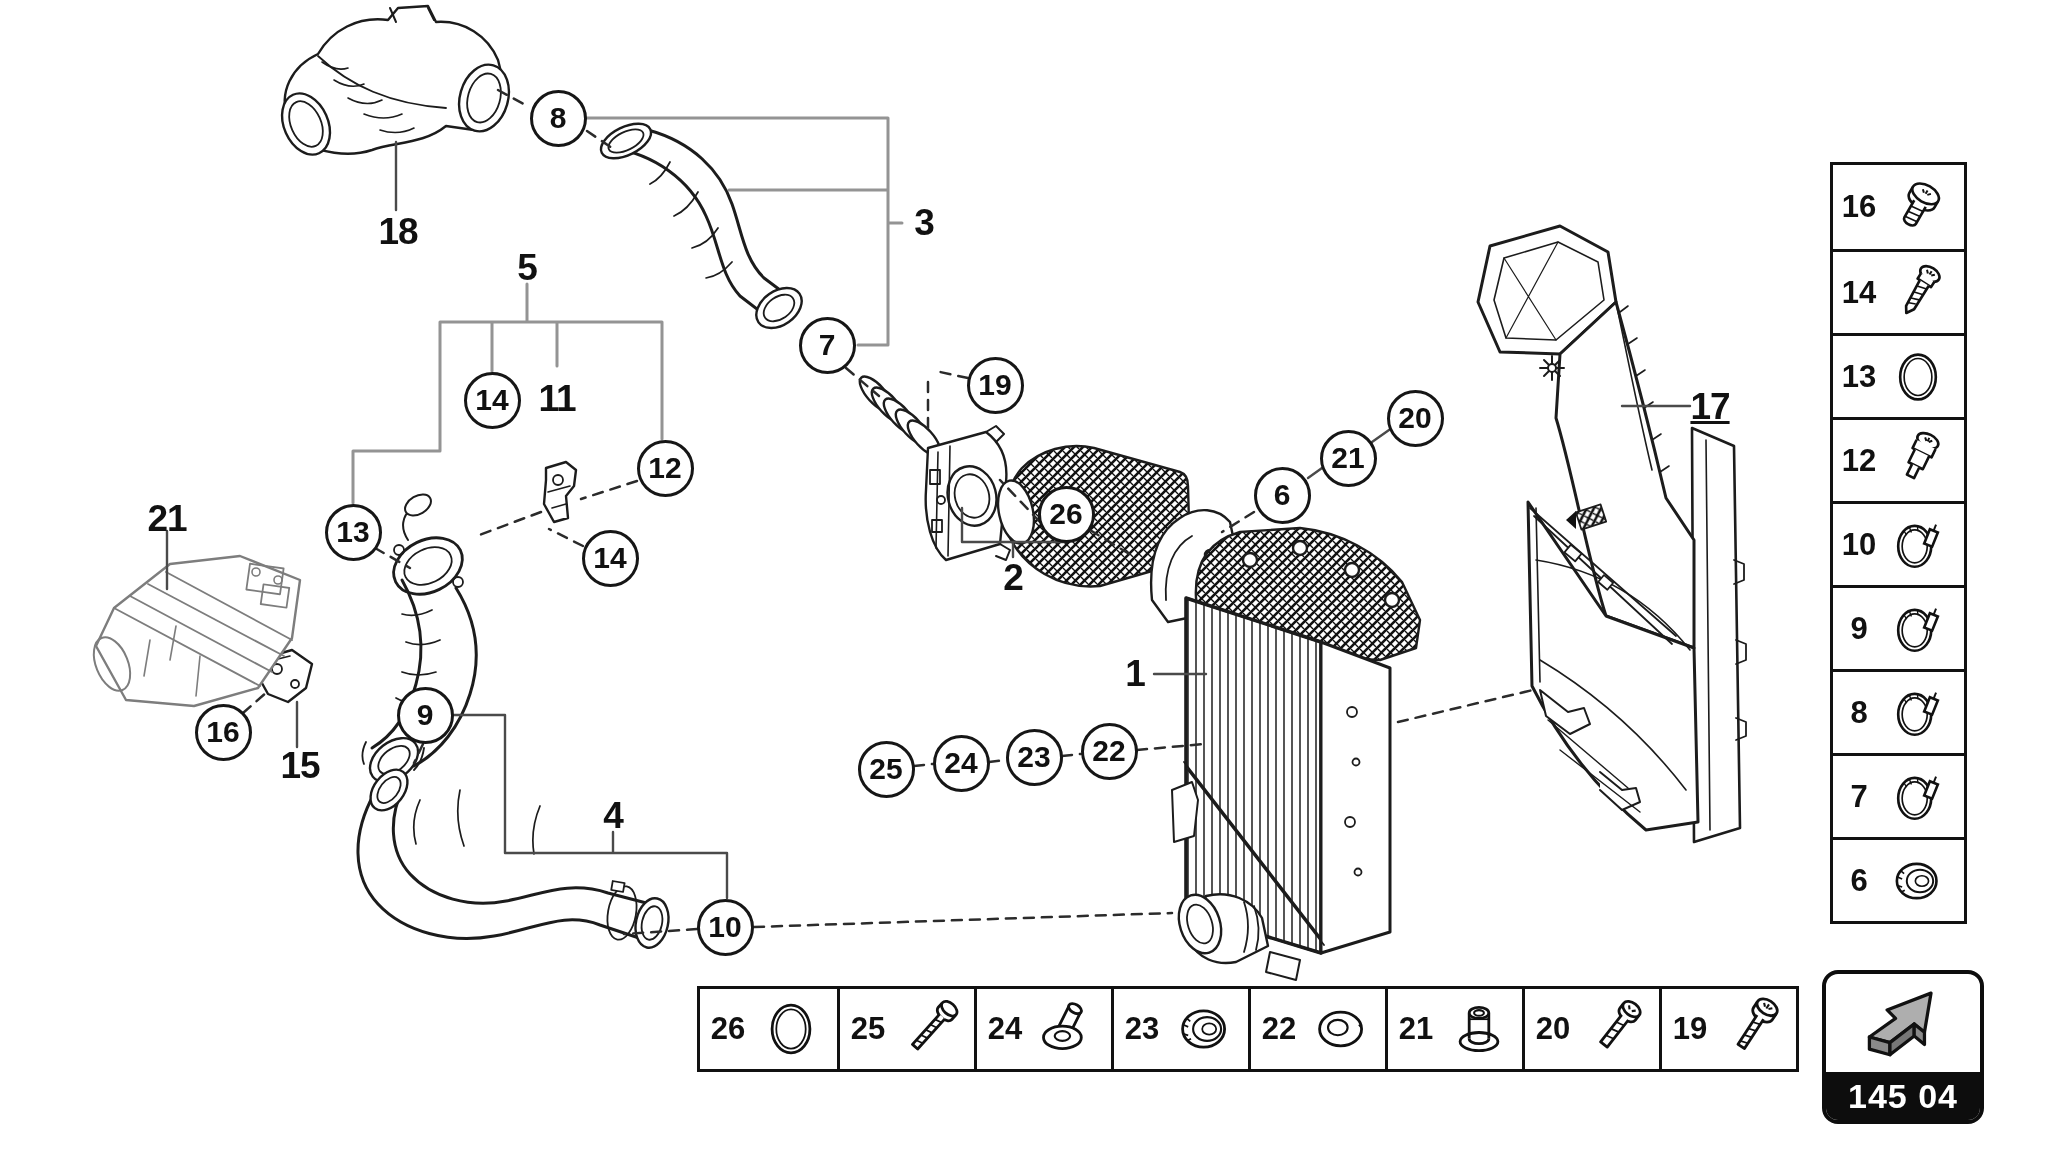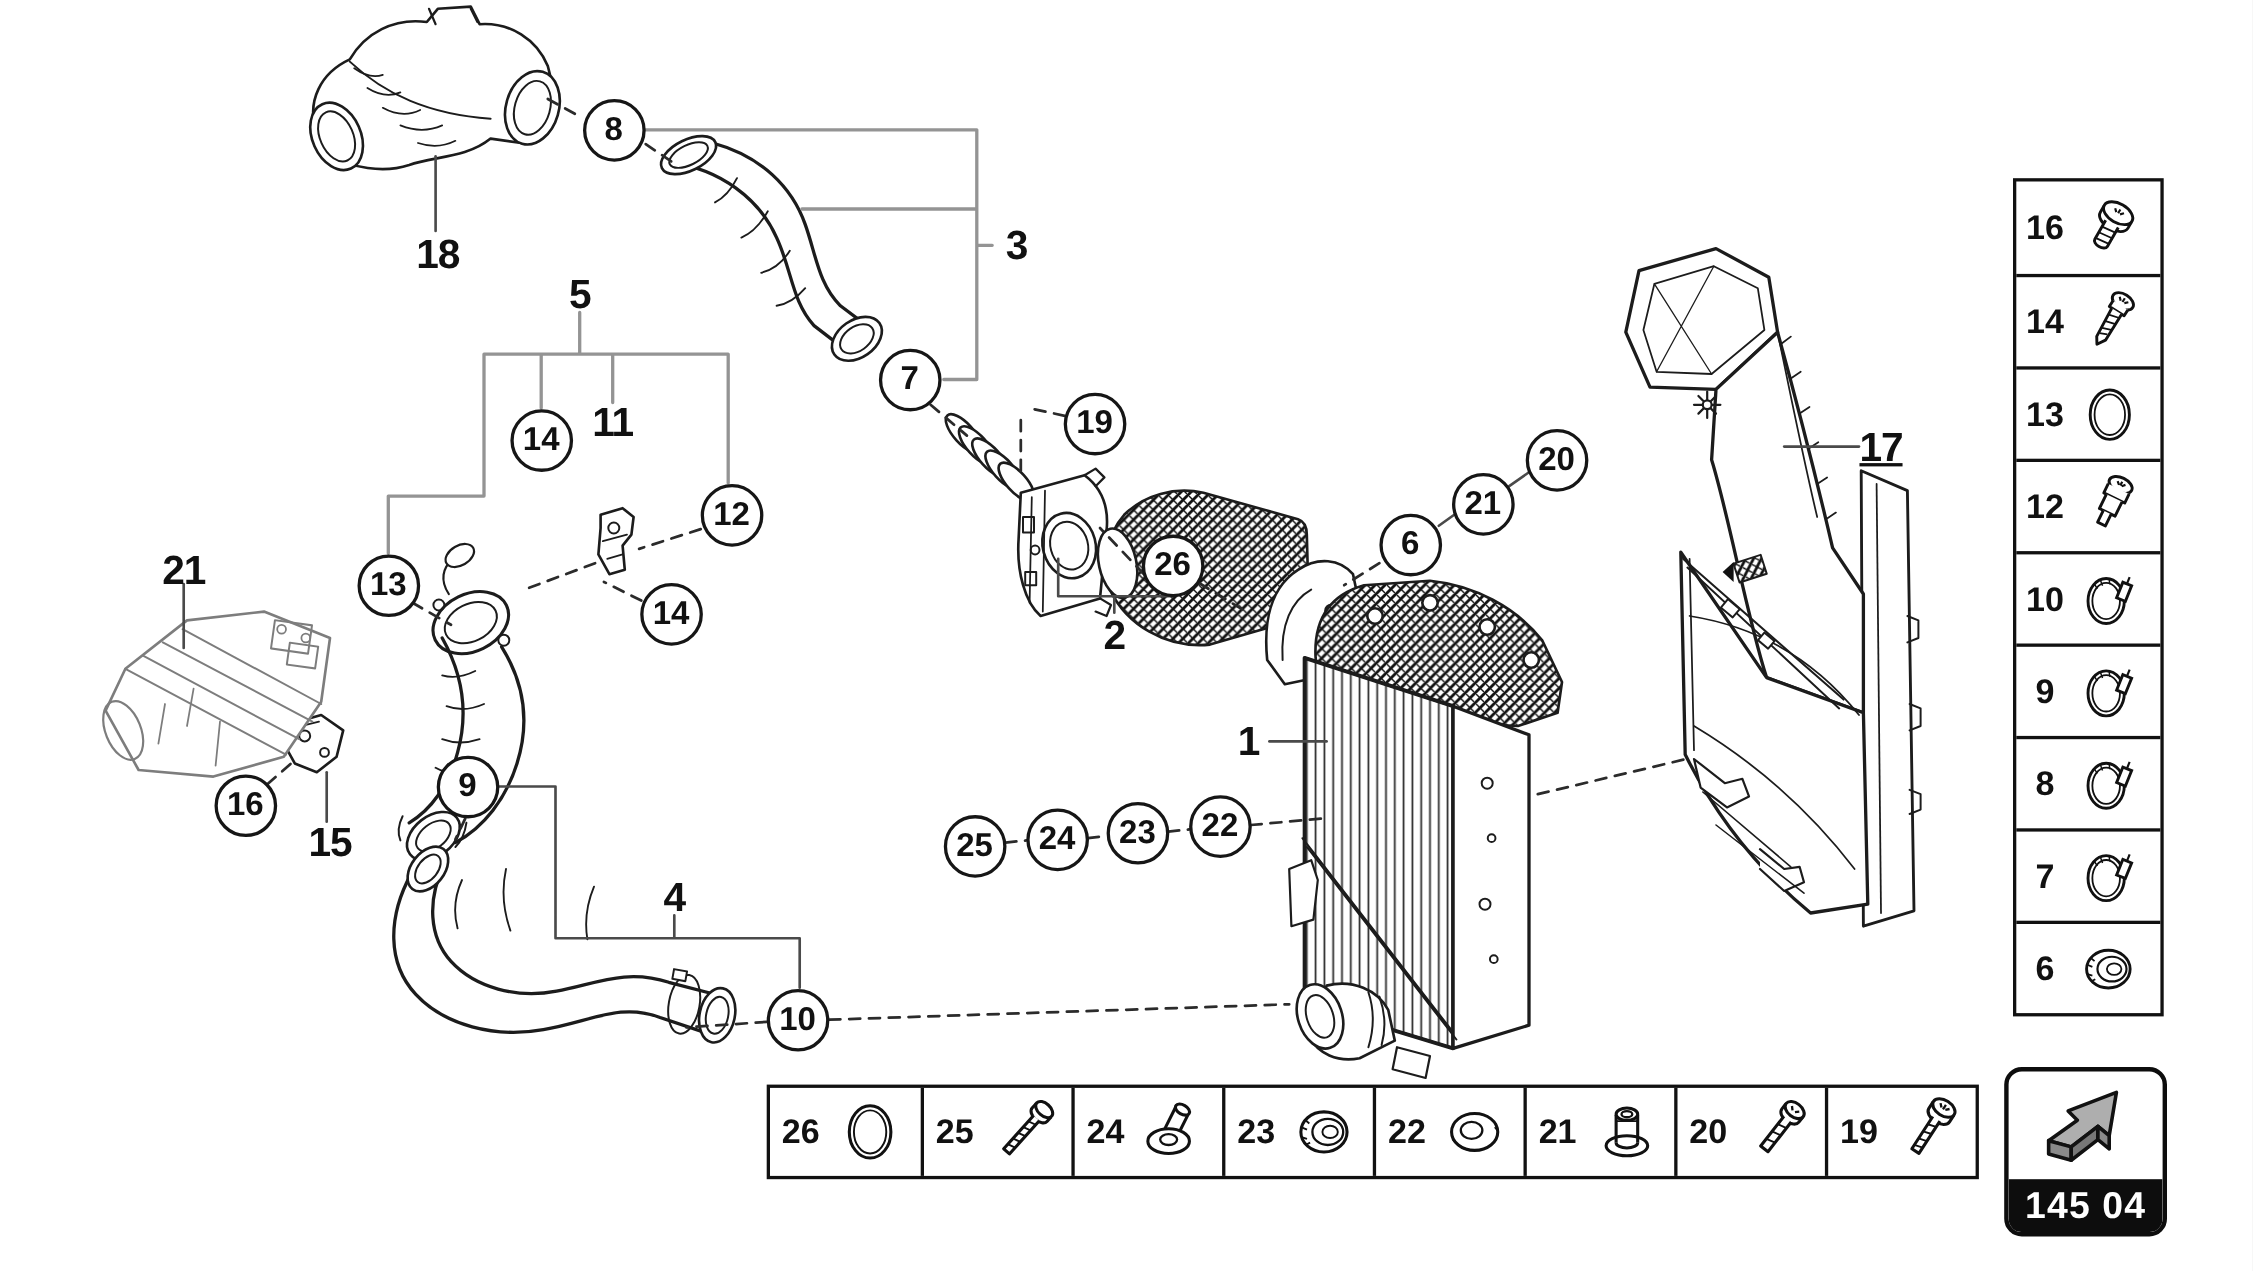--- a/index.html
+++ b/index.html
@@ -21,21 +21,21 @@
   .lrow .lnum{width:52px;text-align:center;font-size:31px;font-weight:bold;}
   .lrow svg{width:66px;height:74px;}
   
   #strip{position:absolute;left:697px;top:986px;height:86px;display:flex;border:3px solid #111;
          box-sizing:border-box;background:#fff;z-index:6;}
   .scell{width:137px;border-left:3px solid #111;display:flex;align-items:center;box-sizing:border-box;cursor:pointer;}
   .scell:first-child{border-left:none;}
   .scell .snum{width:56px;text-align:center;font-size:31px;font-weight:bold;}
   .scell svg{width:70px;height:74px;}
   
-  #badge{position:absolute;left:1822px;top:970px;width:148px;height:154px;border:4px solid #0d0d0d;
+  #badge{position:absolute;left:1822px;top:970px;width:162px;height:154px;border:4px solid #0d0d0d;
          border-radius:16px;box-sizing:border-box;background:#fff;overflow:hidden;cursor:pointer;z-index:6;}
   #badge .bicon{height:98px;display:flex;align-items:center;justify-content:center;}
   #badge .bband{height:49px;background:#0d0d0d;display:flex;align-items:center;justify-content:center;}
   #badge .bcode{color:#fff;font-size:34px;font-weight:bold;letter-spacing:1px;}
 </style>
 </head>
 <body>
 
 <div id="stage">
 
@@ -359,21 +359,21 @@
       <div class="co" style="left: 1253.5px; top: 466.5px;">6</div>
       <div class="co" style="left: 1319.5px; top: 429.5px;">21</div>
       <div class="co" style="left: 1386.5px; top: 389.5px;">20</div>
       <div class="co" style="left: 857.5px; top: 740.5px;">25</div>
       <div class="co" style="left: 932.5px; top: 734.5px;">24</div>
       <div class="co" style="left: 1005.5px; top: 728.5px;">23</div>
       <div class="co" style="left: 1080.5px; top: 722.5px;">22</div>
       <div class="plb" style="left: 398px; top: 232px;">18</div>
       <div class="plb" style="left: 924px; top: 223px;">3</div>
       <div class="plb" style="left: 527px; top: 268px;">5</div>
-      <div class="plb" style="left: 557px; top: 384px;">11</div>
+      <div class="plb" style="left: 557px; top: 399px;">11</div>
       <div class="plb" style="left: 167px; top: 519px;">21</div>
       <div class="plb" style="left: 300px; top: 766px;">15</div>
       <div class="plb" style="left: 613px; top: 816px;">4</div>
       <div class="plb" style="left: 1013px; top: 578px;">2</div>
       <div class="plb" style="left: 1135px; top: 674px;">1</div>
       <div class="plb" style="left: 1710px; top: 407px; text-decoration: underline;">17</div>
     </div>
 
 <div id="legend">
       <div class="lrow">

